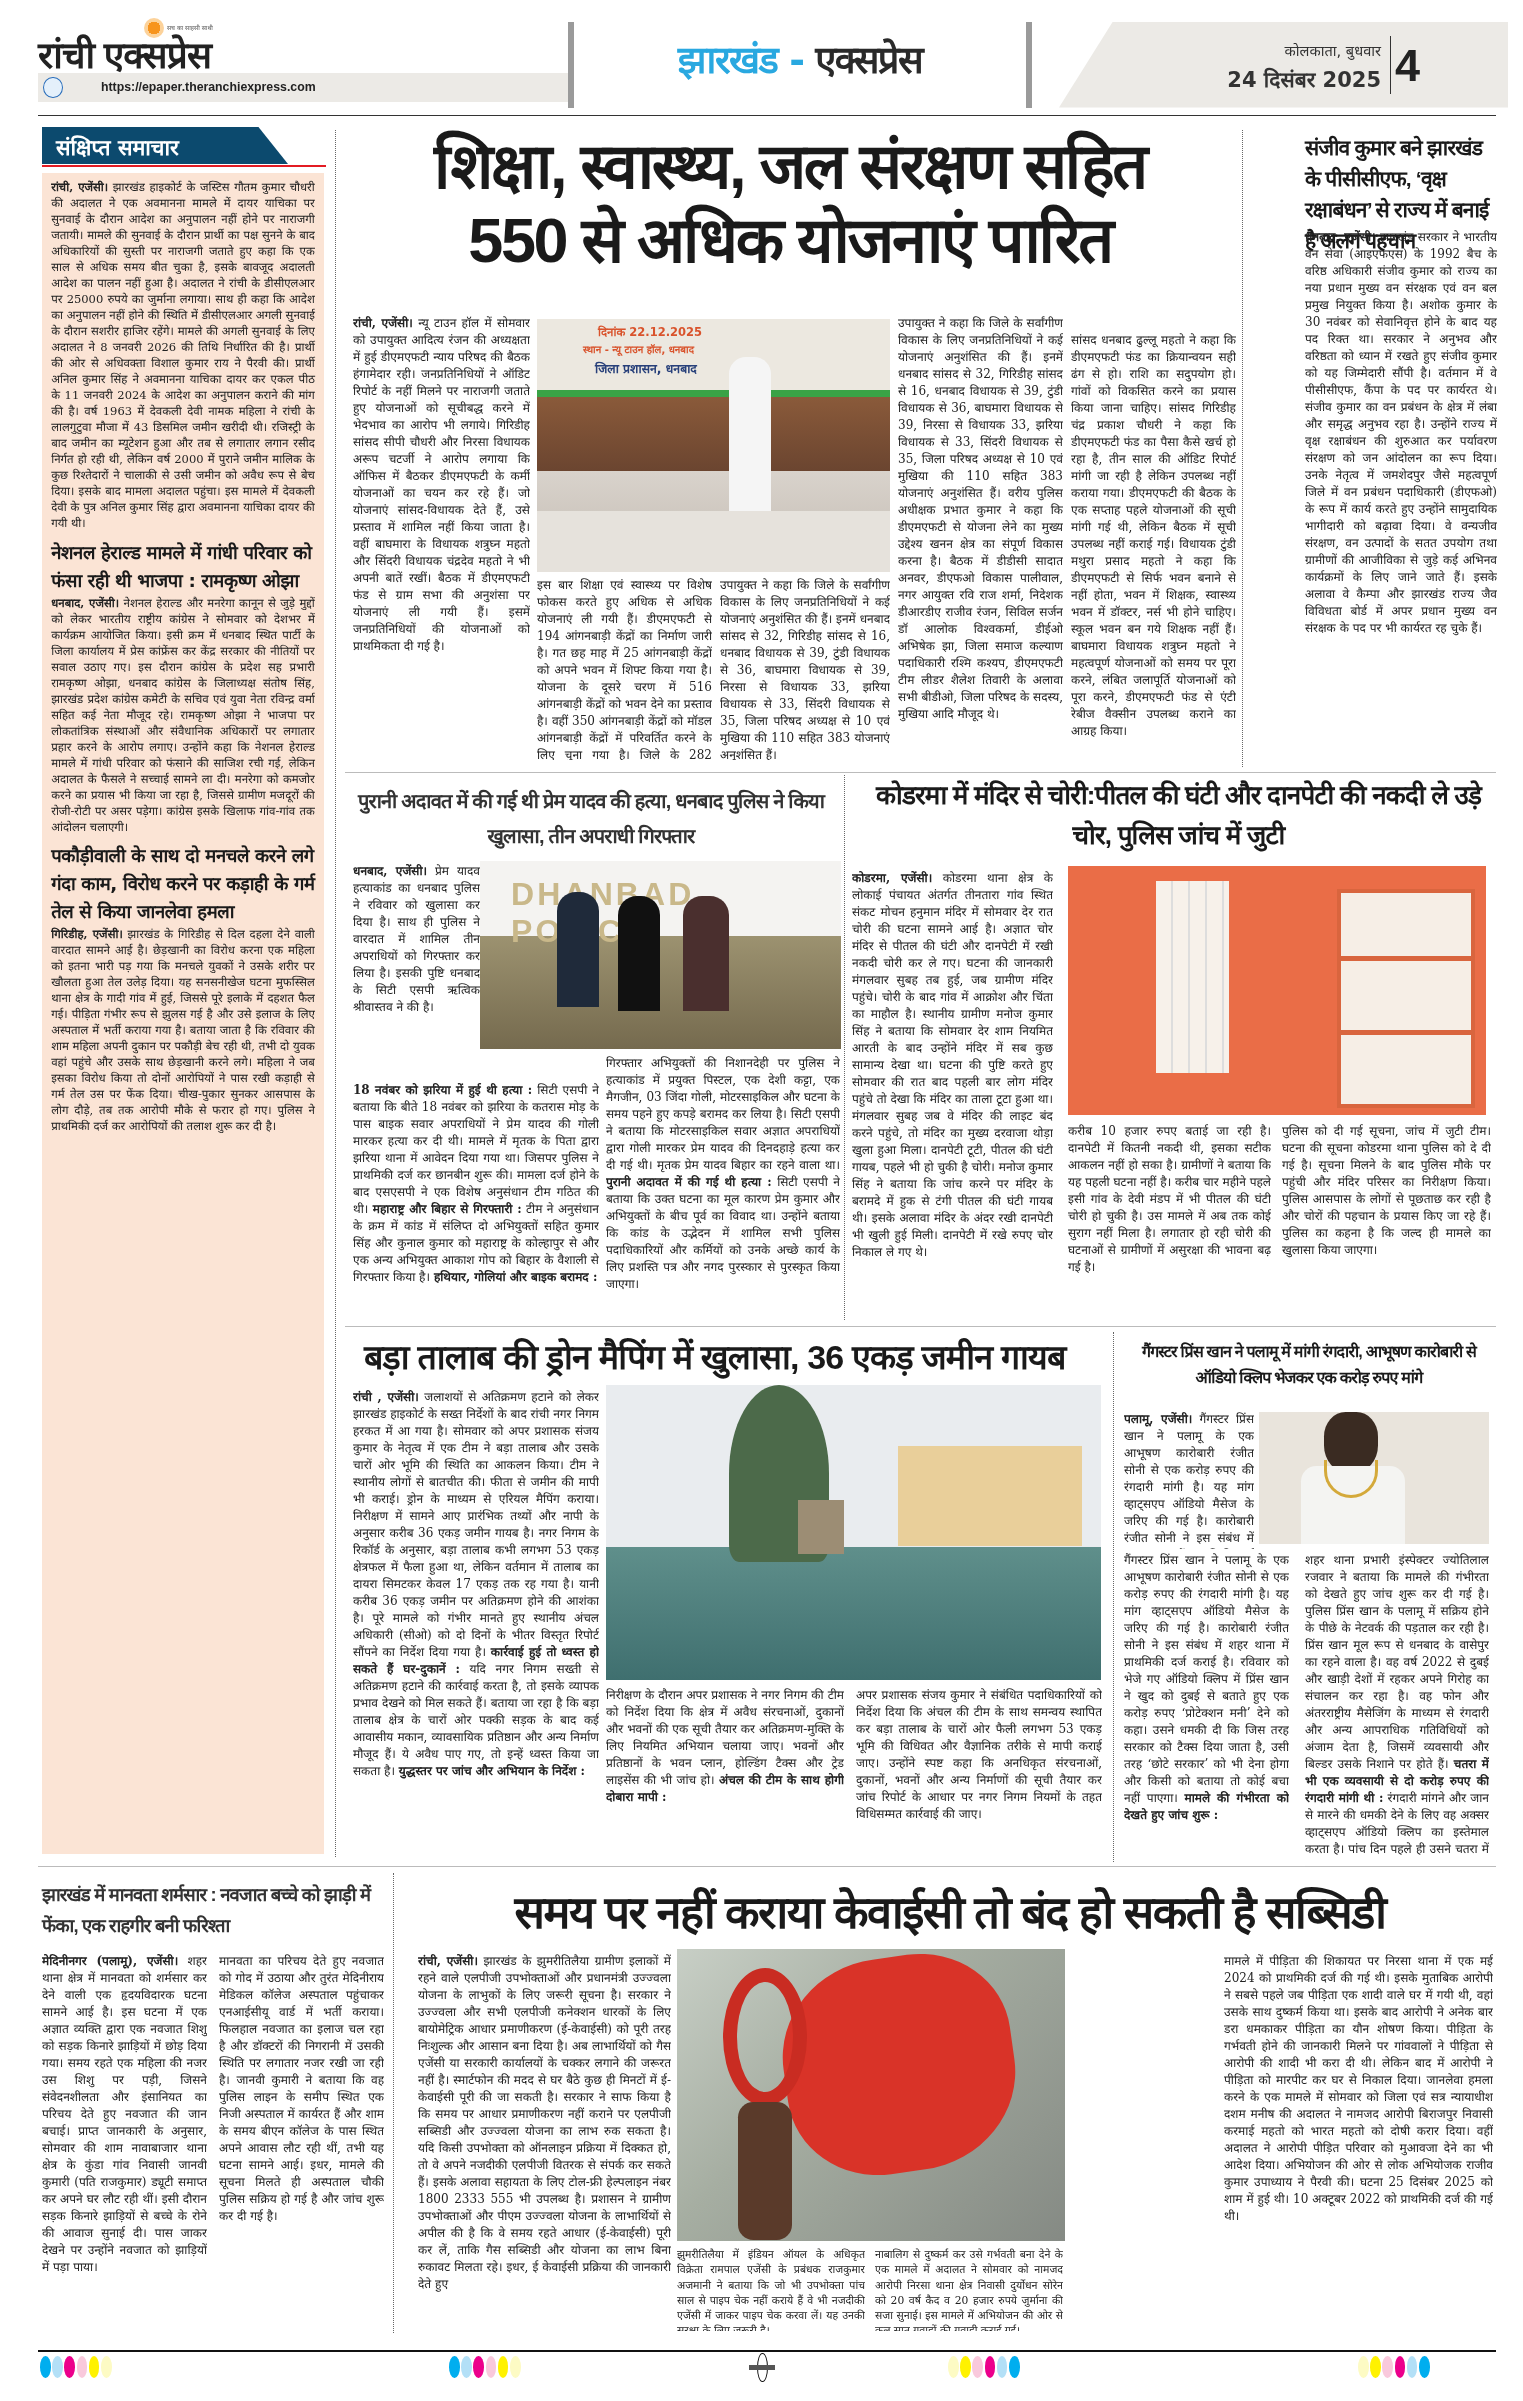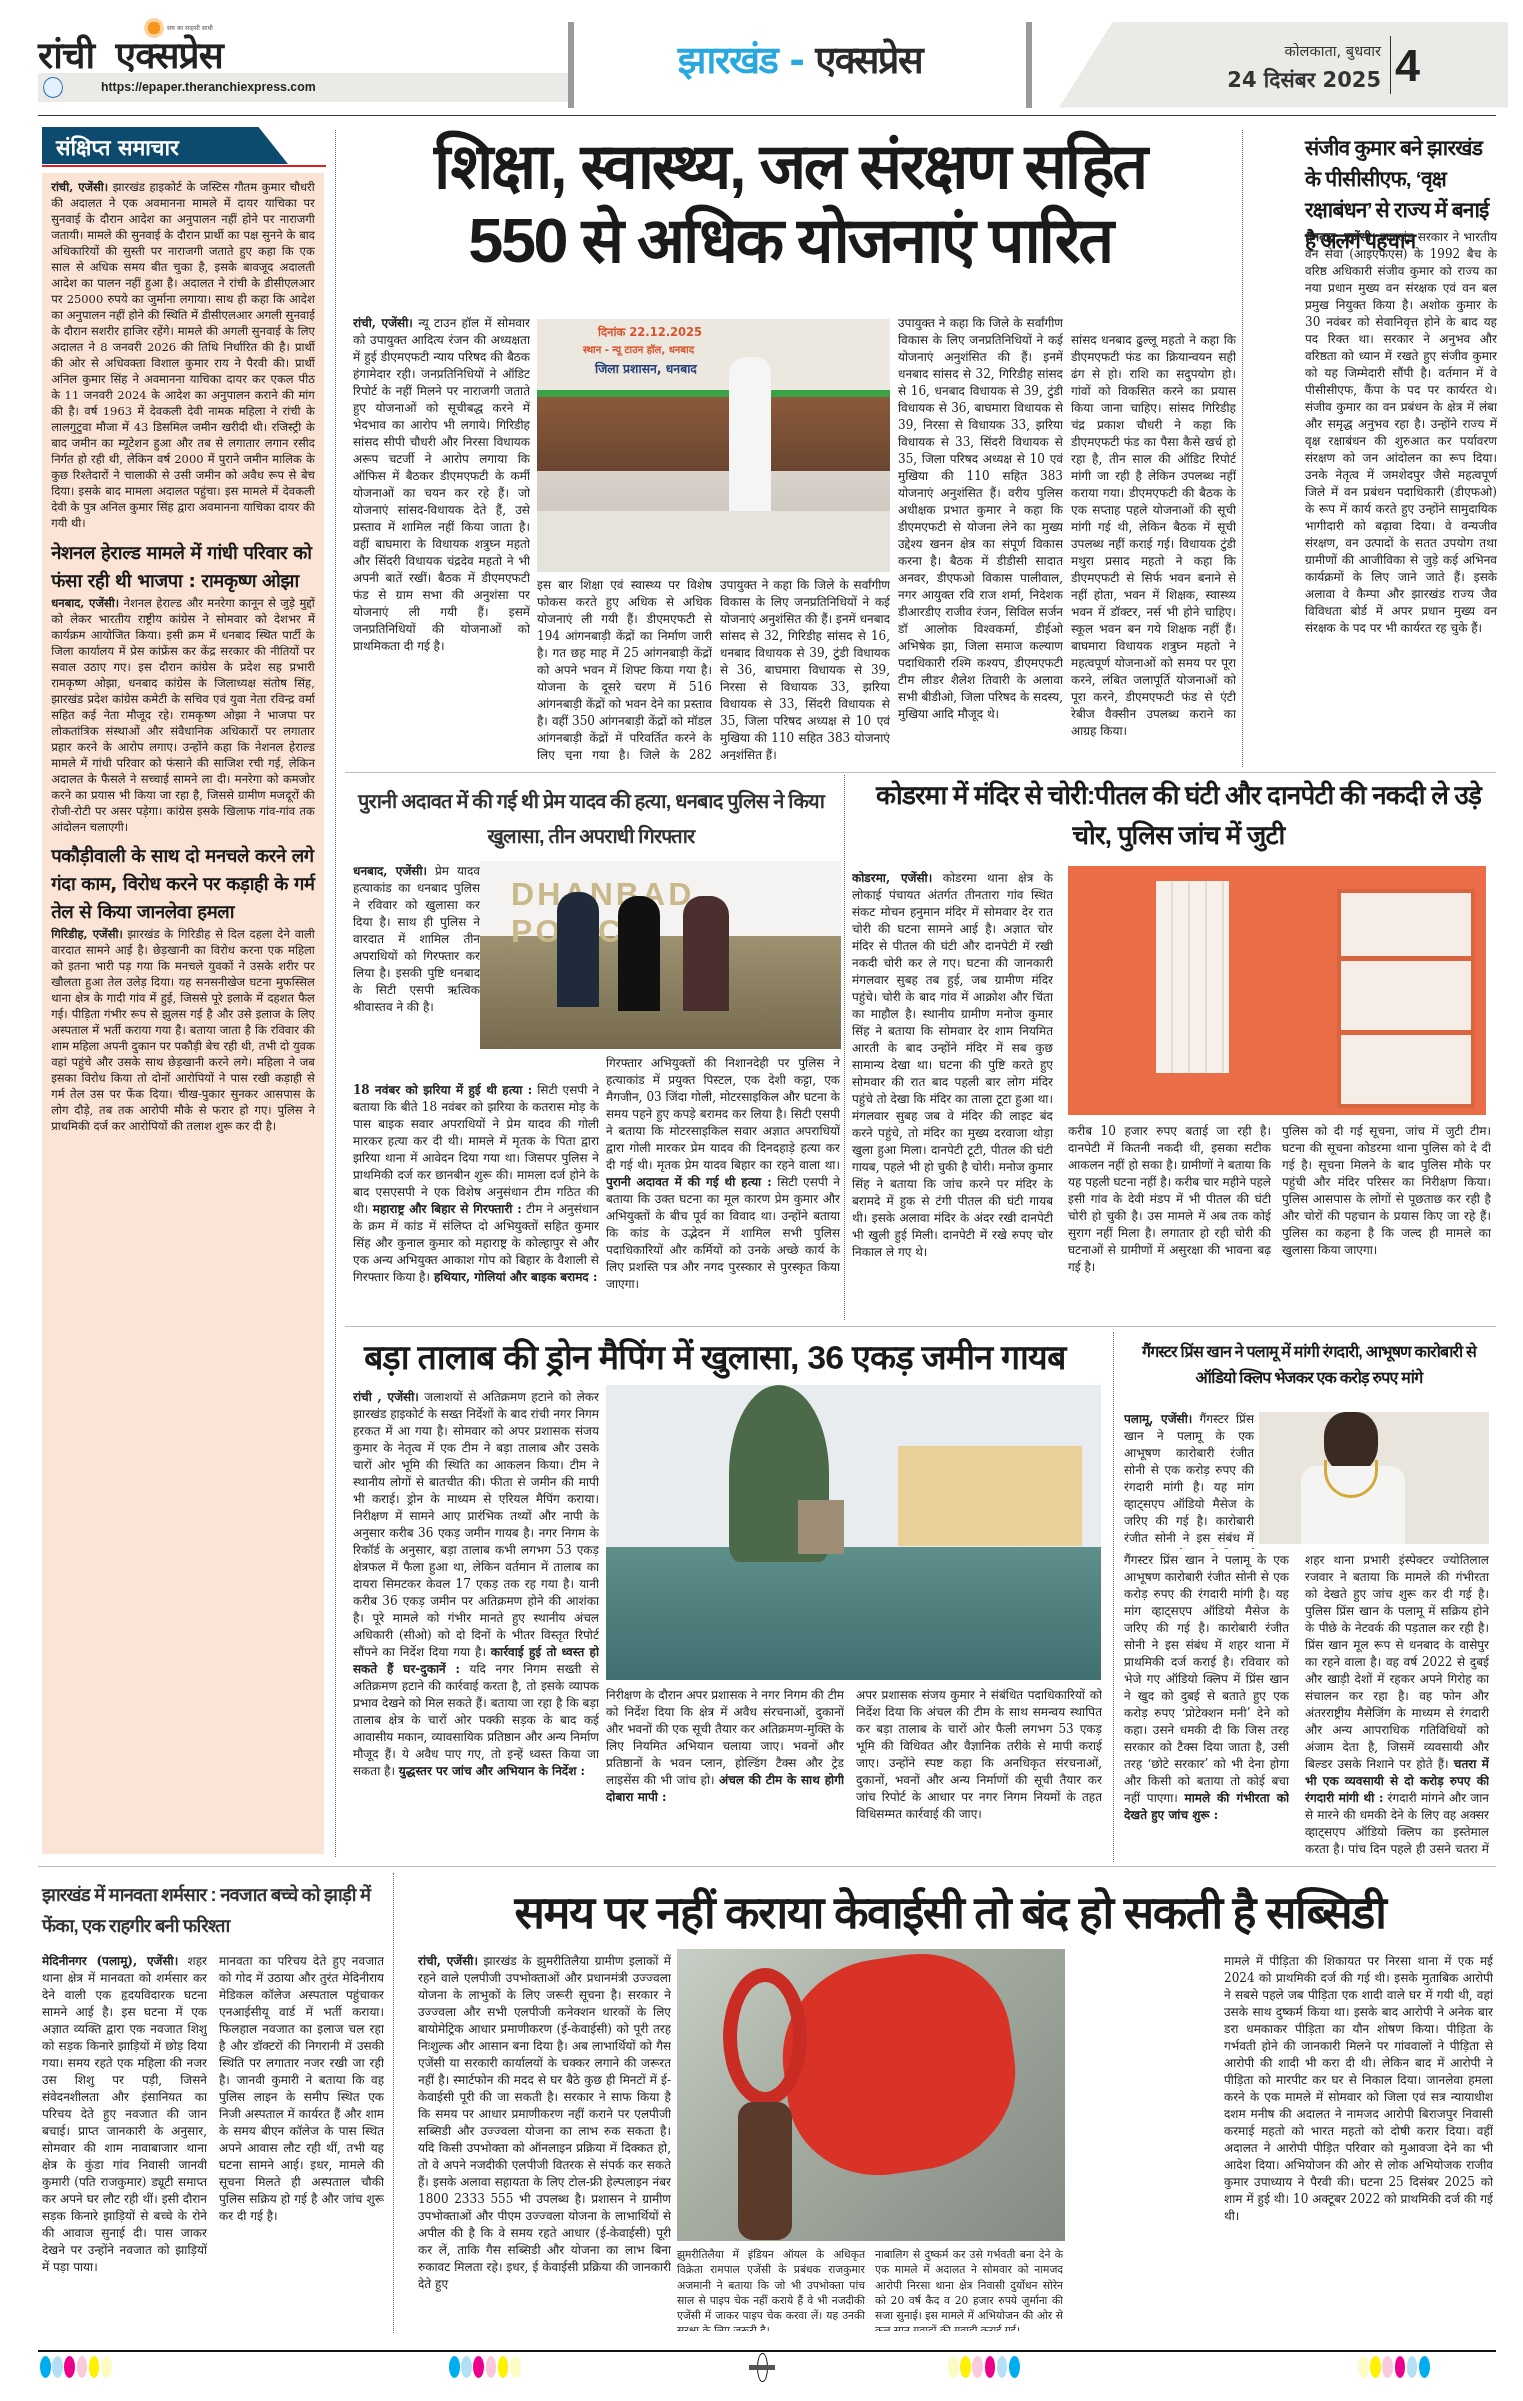--- a/index.html
+++ b/index.html
@@ -8,21 +8,21 @@
 .abs{position:absolute}
 .hl{font-family:"Liberation Sans","DejaVu Sans",sans-serif;font-weight:bold;color:#1a1a1a;line-height:1.1;letter-spacing:-0.8px}
 .body{font-family:"DejaVu Serif",serif;font-size:12px;line-height:17px;text-align:justify;color:#222}
 .body b{font-weight:bold}
 .col{position:absolute;overflow:hidden}
 .photo{position:absolute;overflow:hidden}
 .vdiv{position:absolute;border-left:1.5px dotted #666;width:0}
 .hdiv{position:absolute;height:0;border-top:1.5px solid #333}
 
 
-#logo-title{font-size:37px;font-weight:bold;font-family:Liberation Mono, monospace;color:#222;letter-spacing:-0.8px}
+#logo-title{font-size:37px;font-weight:bold;font-family:Liberation Sans, sans-serif;color:#222;letter-spacing:-0.8px}
 #url-bar{background:#eceae6}
 #section-box{border-left:6.1px solid #9a9a9a;border-right:6.1px solid #9a9a9a}
 #date-box{background:#eceae6;clip-path:polygon(12% 0,100% 0,100% 100%,0 100%)}
 
 
 #briefs{background:#fbe4d5}
 #briefs-tag{background:#0c4a6e;color:#fff;font-weight:bold;font-size:21.5px;clip-path:polygon(0 0,88% 0,100% 100%,0 100%)}
 .brief-h{font-size:18.4px;font-weight:bold;line-height:28px;color:#1a1a1a;font-family:"DejaVu Sans",sans-serif;letter-spacing:-0.4px}
 .brief-b{font-family:"DejaVu Serif",serif;font-size:11.5px;line-height:16px;color:#222;text-align:justify}
 

